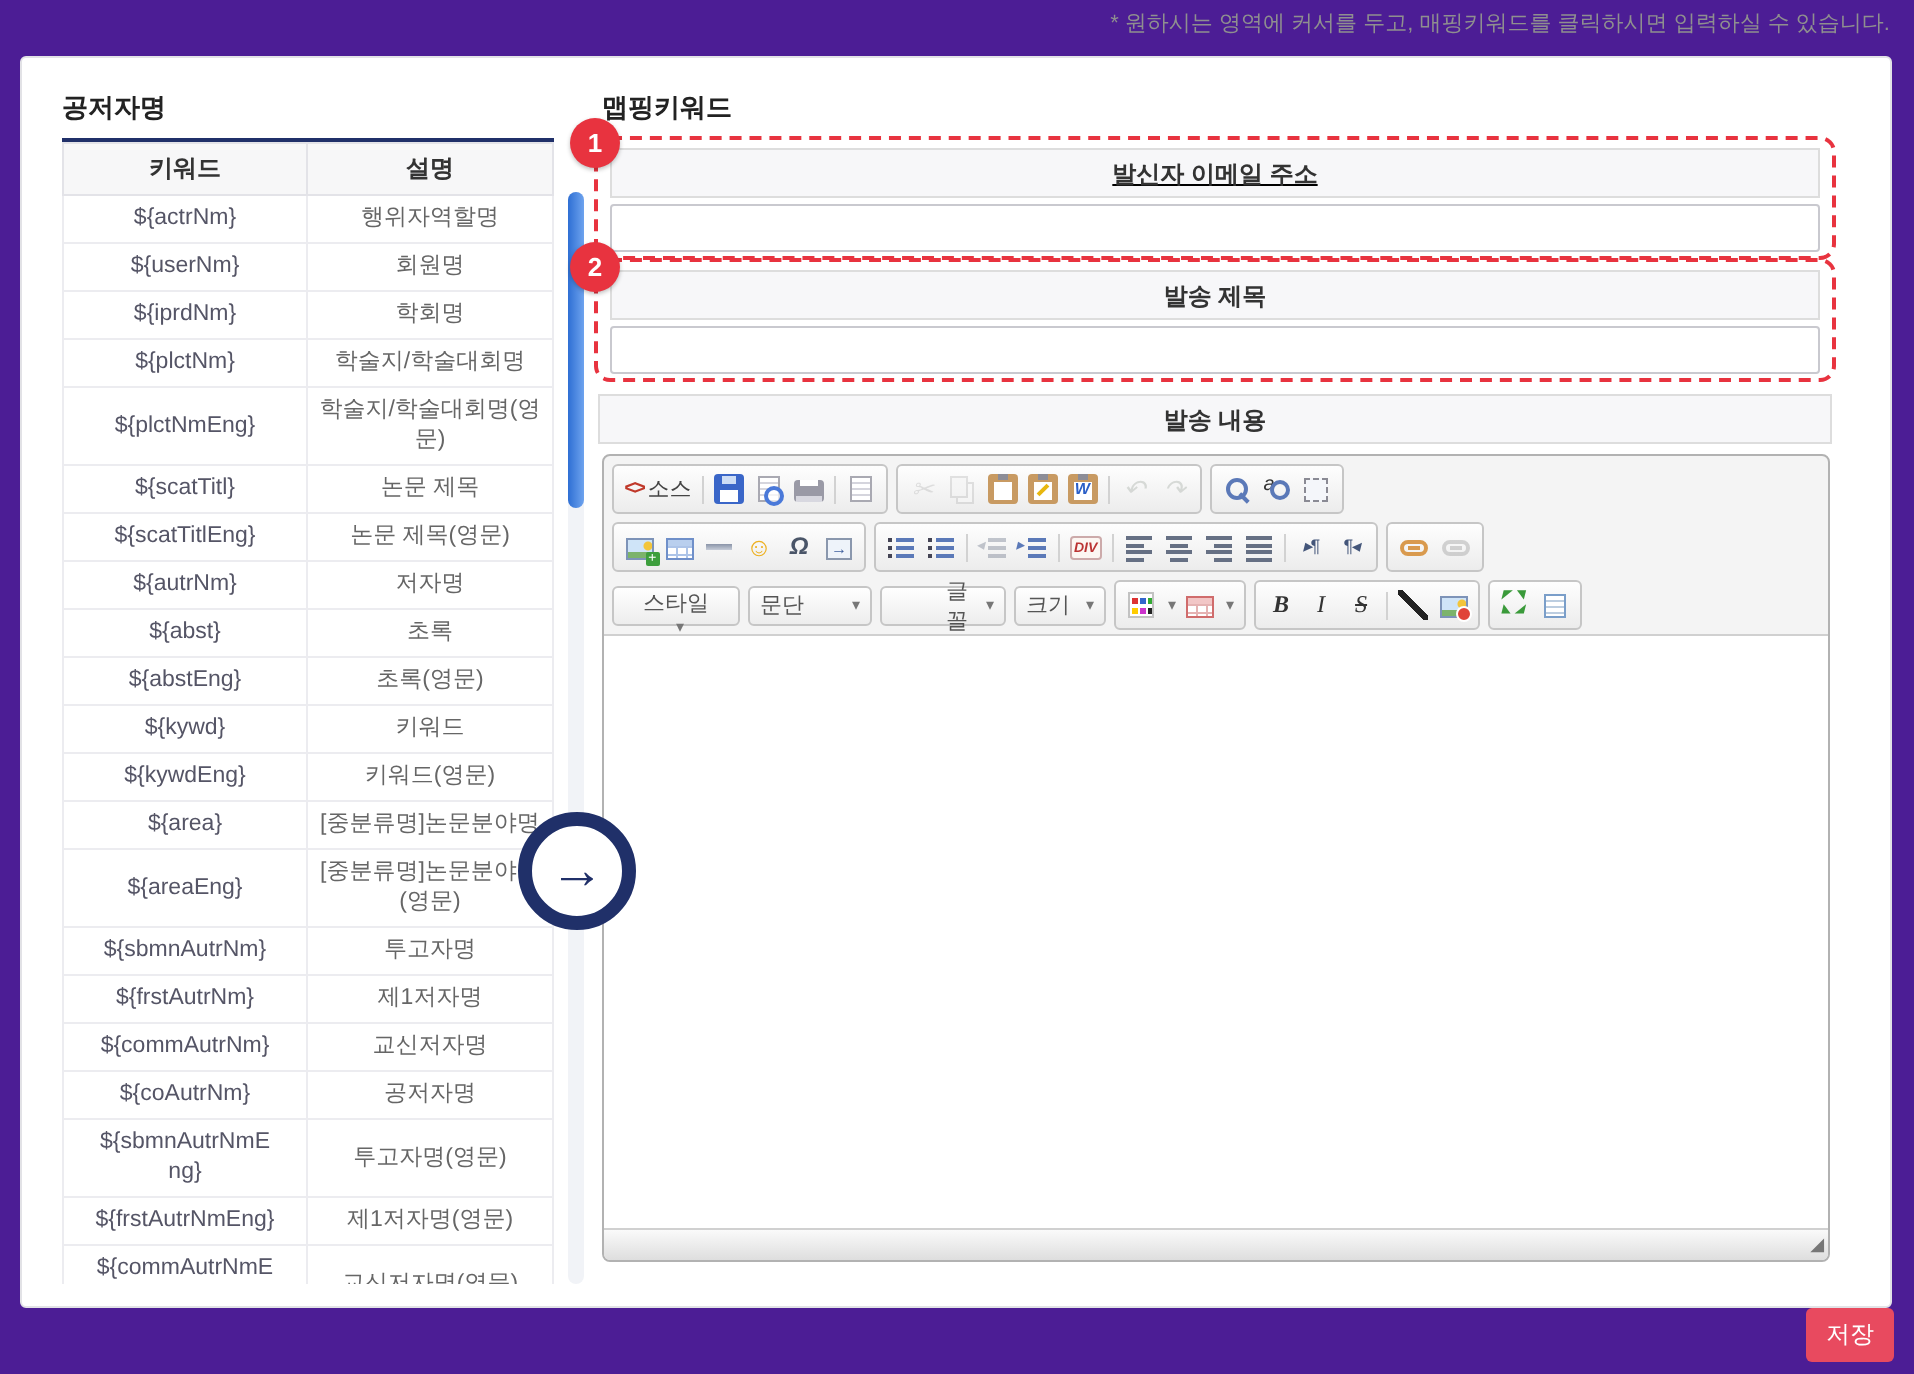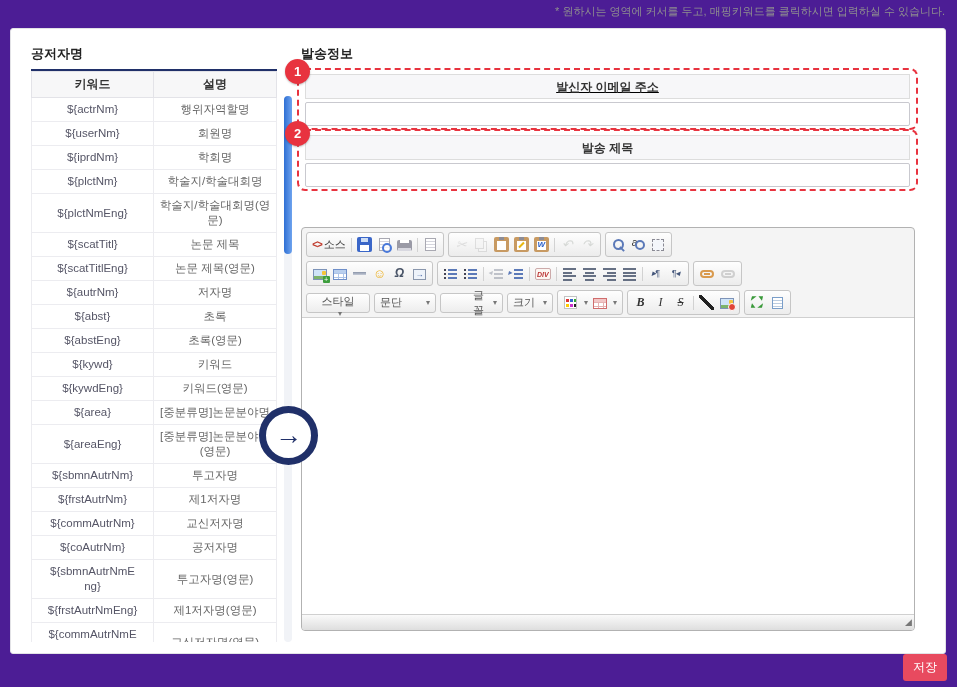--- a/index.html
+++ b/index.html
@@ -305,35 +305,36 @@
     <td class="desc">교신저자명(영문)</td>
   </tr>
 </tbody>
       </table>
     </div>
 
     <div class="scrollbar">
       <div class="scroll-thumb"></div>
     </div>
 
-    <div class="sec-title send-title">발송정보</div>
+    <div class="sec-title send-title">맵핑키워드</div>
 
     <div class="badge badge1">1</div>
     <div class="badge badge2">2</div>
 
     <div class="dash-box box1">
       <div class="hdrbar">발신자 이메일 주소</div>
       <input type="text" value="" style="">
     </div>
 
     <div class="dash-box box2">
       <div class="hdrbar">발송 제목</div>
       <input type="text" value="" style="">
     </div>
 
+    <div class="hdrbar content-hdr">발송 내용</div>
 
     <div class="editor">
       <div class="tb-row">
         <span class="tb-group">
           <span class="tbtn">
             <i class="ic ic-source">&lt;&gt;</i>
             <span class="tb-label">소스</span>
           </span>
           <span class="sep"></span>
           <span class="tbtn">

